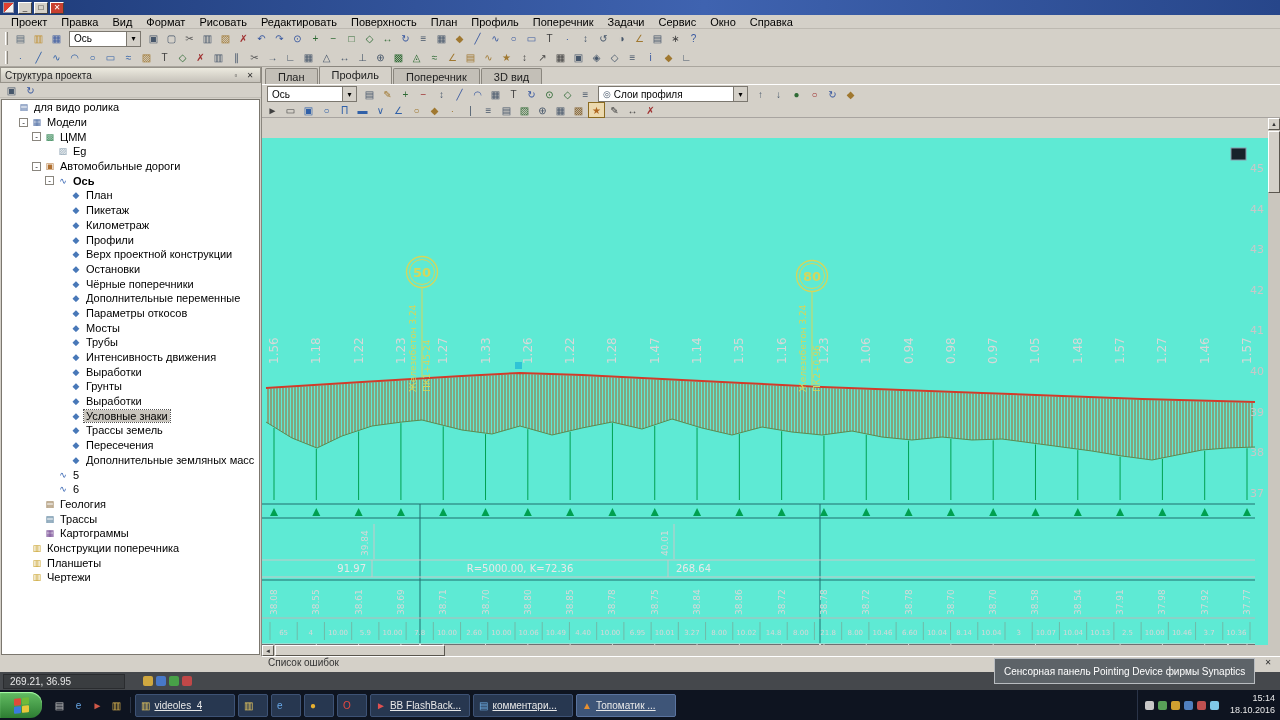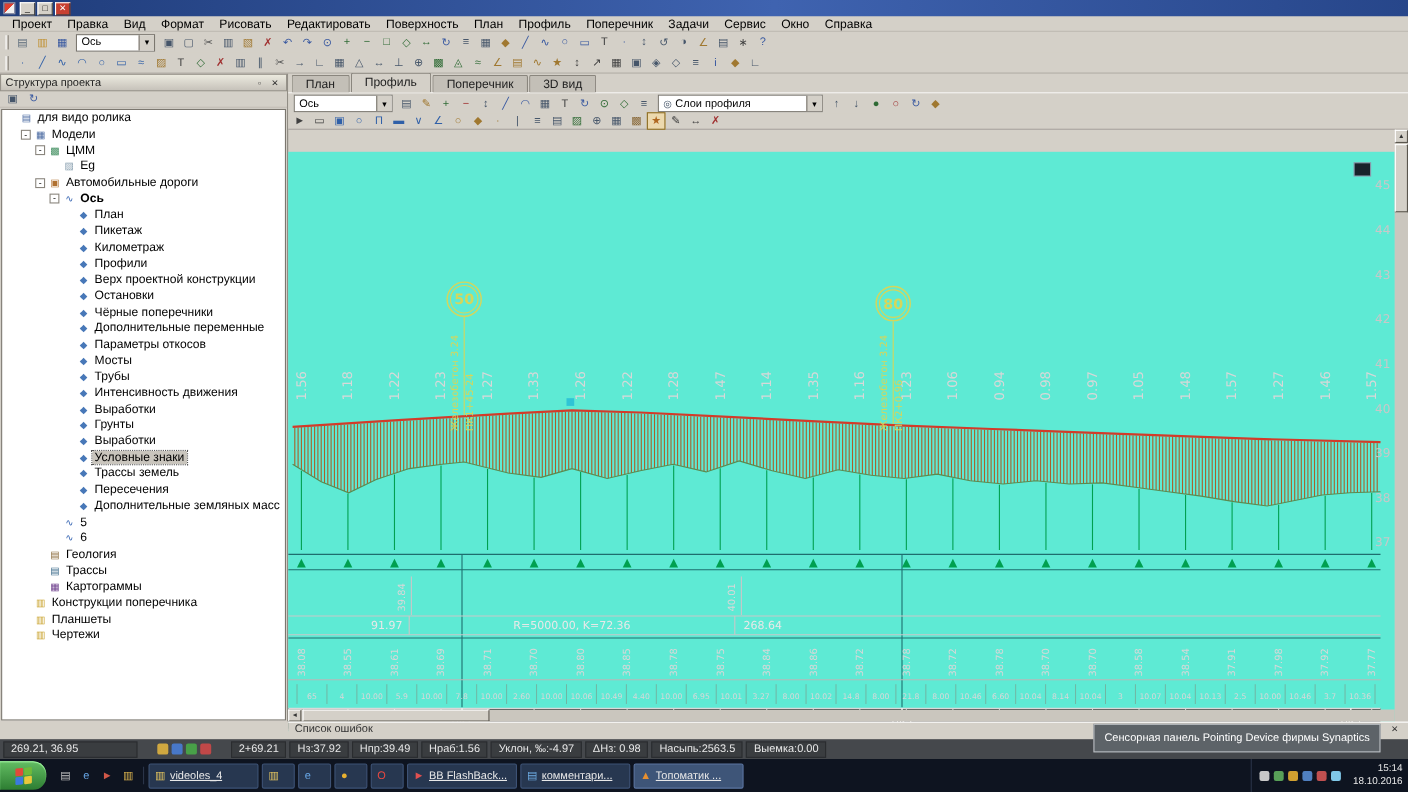--- a/index.html
+++ b/index.html
@@ -1098,30 +1098,20 @@
 </div>
 
 <div class="statusbar">
   <span class="scoords">269.21, 36.95</span>
   <span class="sicons">
       <span class="sico" style="background: rgb(208, 168, 64);"></span>
       <span class="sico" style="background: rgb(72, 120, 200);"></span>
       <span class="sico" style="background: rgb(72, 160, 72);"></span>
       <span class="sico" style="background: rgb(192, 72, 72);"></span>
     </span>
-  <span class="icons" style="gap:3px">
-      <span class="sfield">2+69.21</span>
-      <span class="sfield">Нз:37.92</span>
-      <span class="sfield">Нпр:39.49</span>
-      <span class="sfield">Нраб:1.56</span>
-      <span class="sfield">Уклон, ‰:-4.97</span>
-      <span class="sfield">ΔНз: 0.98</span>
-      <span class="sfield">Насыпь:2563.5</span>
-      <span class="sfield">Выемка:0.00</span>
-    </span>
 </div>
 
 <div class="tooltip">Сенсорная панель Pointing Device фирмы Synaptics</div>
 
 <div class="taskbar">
   <span class="startbtn">
     <span class="flag">
         <i></i>
         <i></i>
         <i></i>

